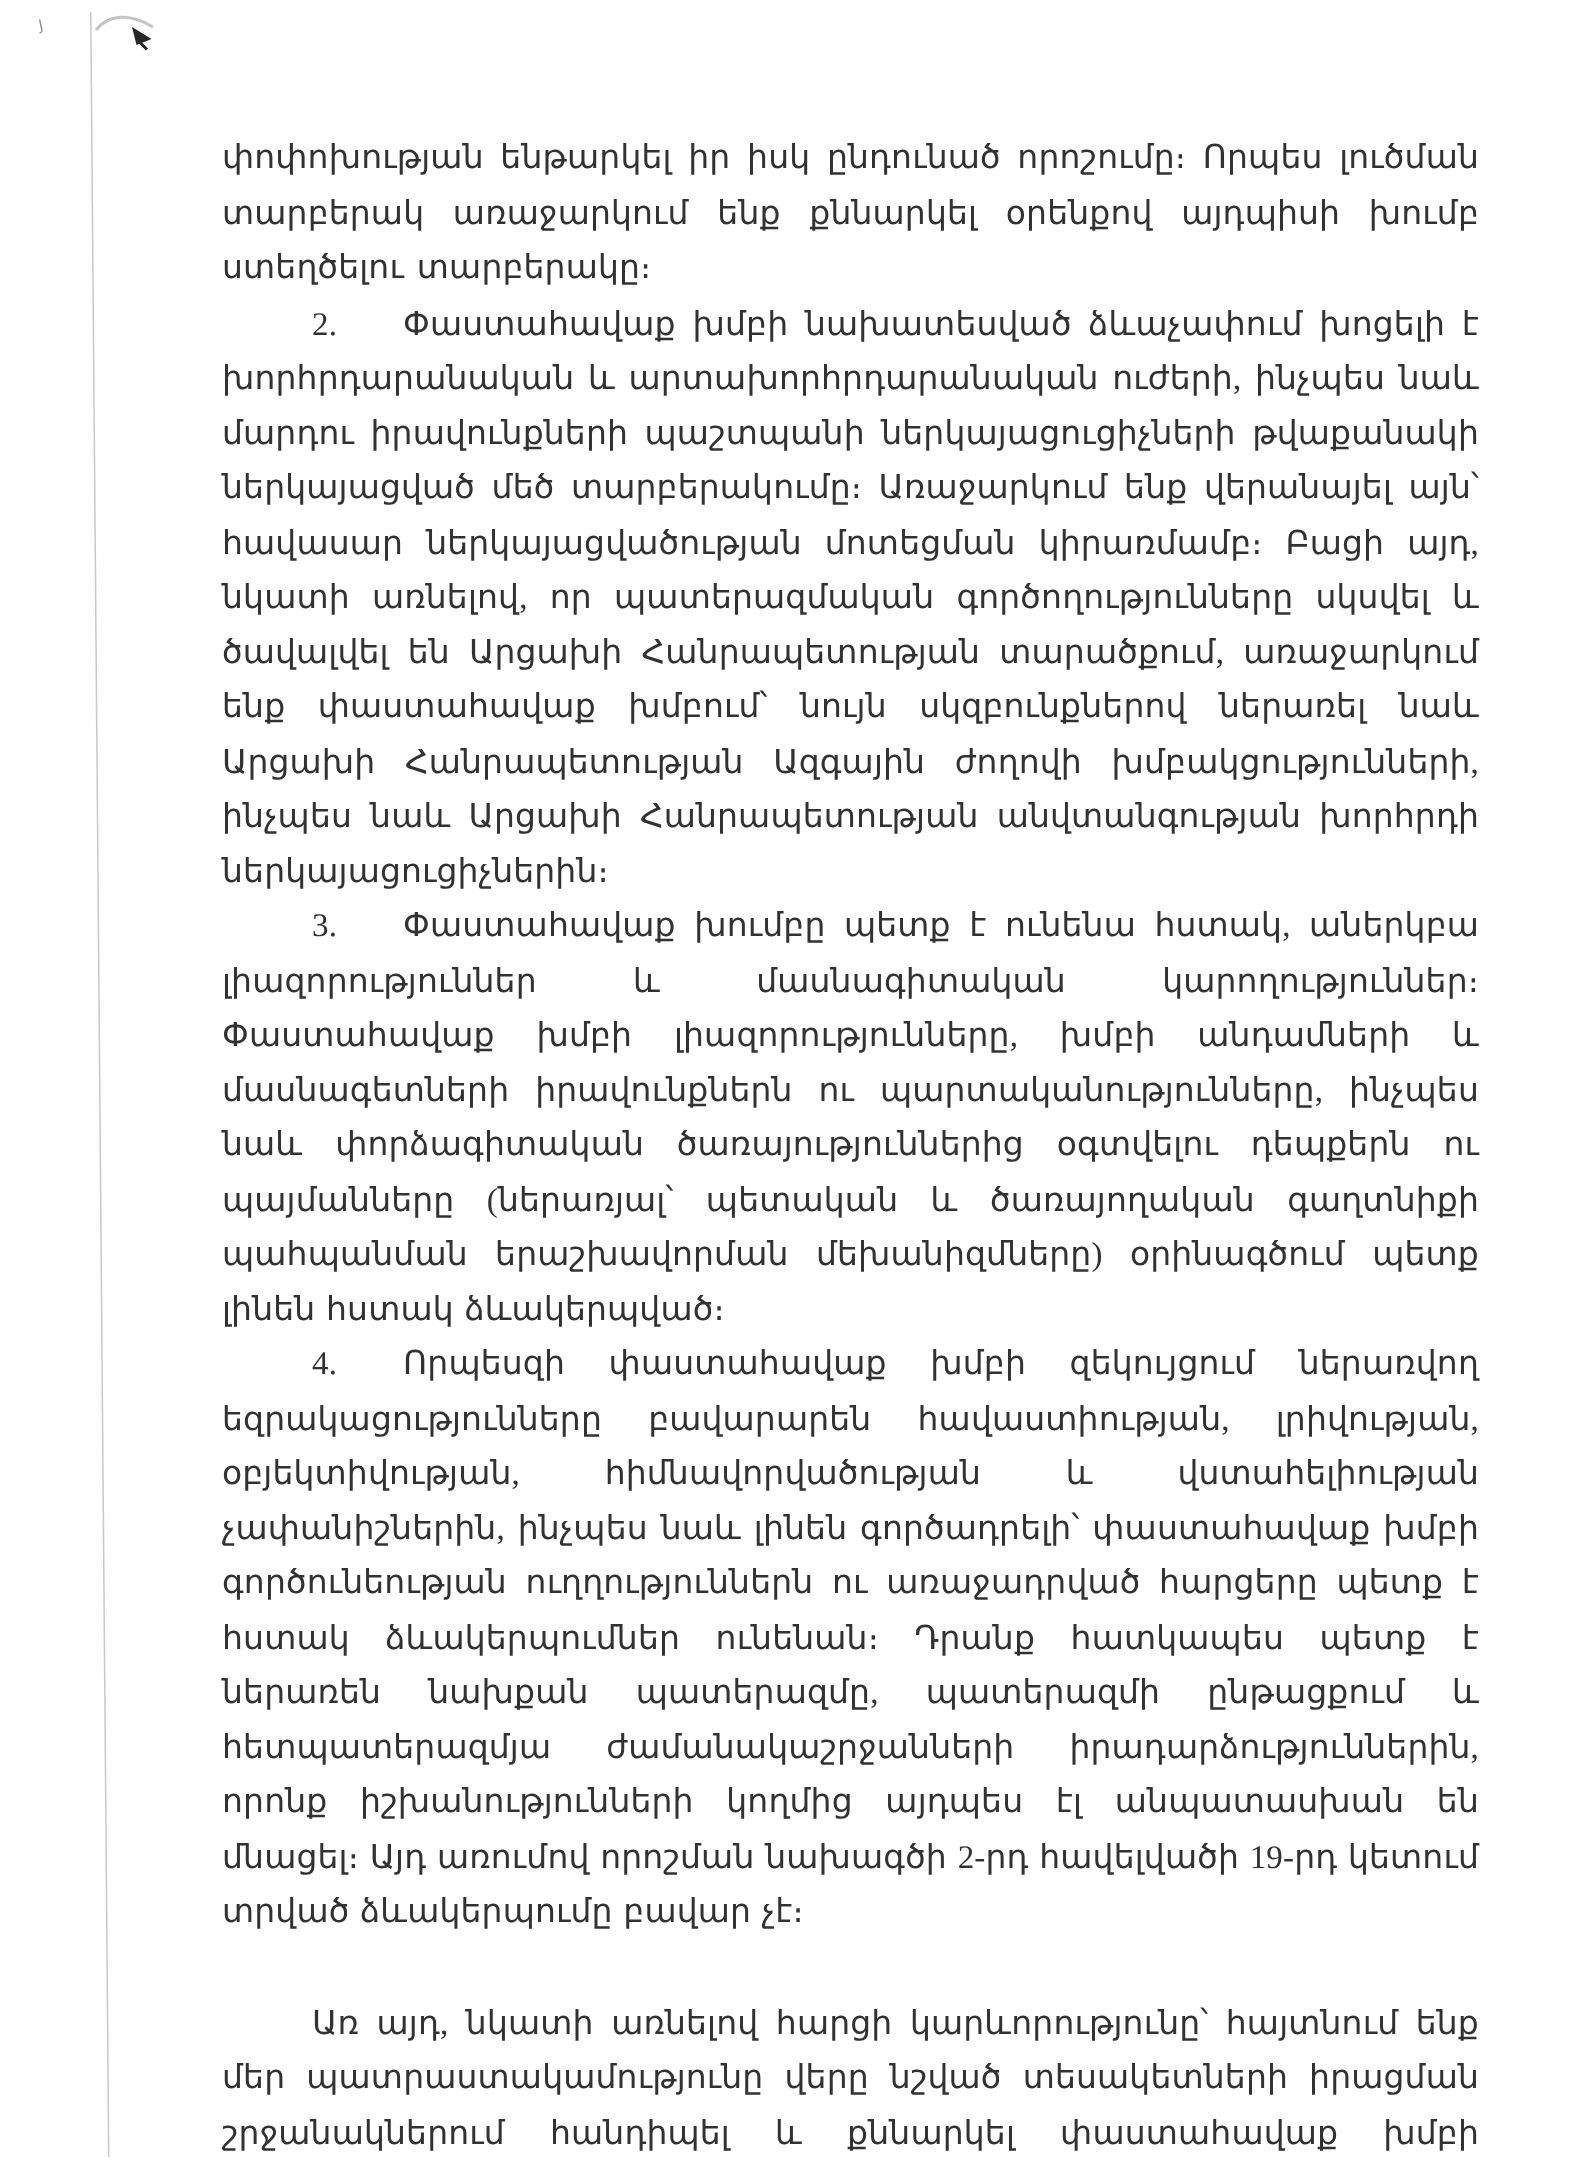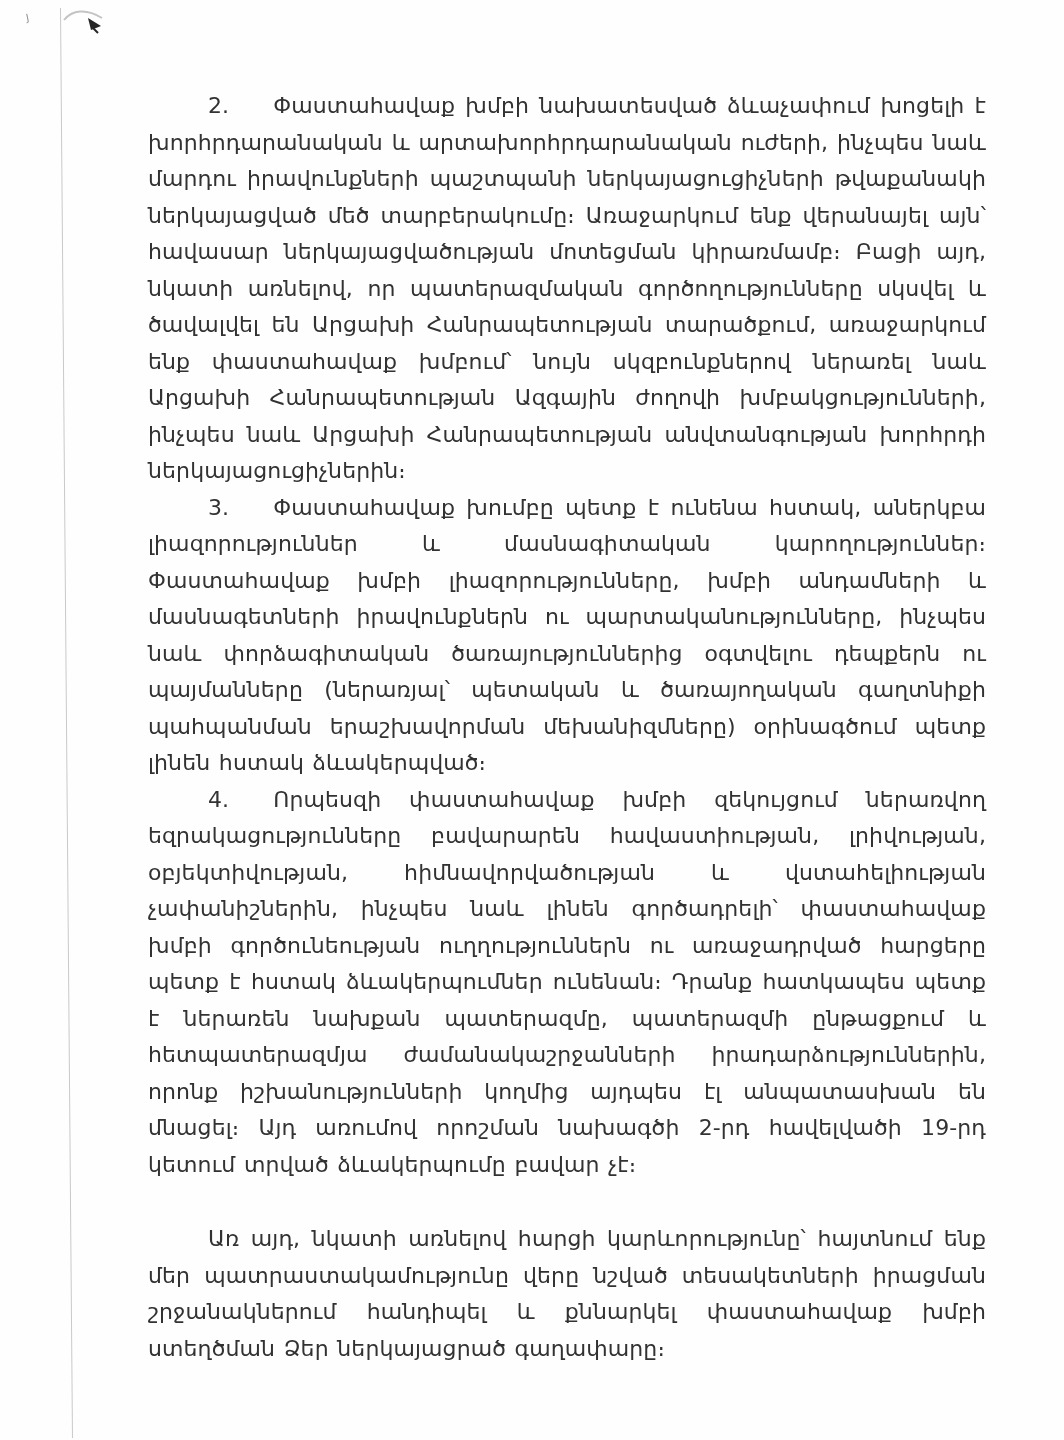--- a/index.html
+++ b/index.html
@@ -39,40 +39,43 @@
     width:838px;
   }
   p.para {
     margin:0;
     text-align:justify;
     font-size:22px;
     line-height:36.5px;
     letter-spacing:0.1px;
     word-spacing:1.5px;
   }
-  p.indent { text-indent:60px; }
+  p.indent { text-indent:60px;font-family:Liberation Serif, serif; }
   .pnum { margin-right:44px; }
   p.closing-para { margin-top:38px; }
 </style>
 </head>
 <body>
 
 <div class="page">
 
   <div class="fold-line"></div>
   <span class="corner-mark">J</span>
 
   <svg class="pen-mark" viewBox="0 0 48 30">
     <path d="M2 14 C 10 4, 24 2, 40 12" stroke="#c4c4c4" stroke-width="2" fill="none"></path>
     <polygon points="26,12 39,20 29,24" fill="#262626"></polygon>
     <path d="M31 22 L36 27" stroke="#262626" stroke-width="2" fill="none"></path>
   </svg>
 
   <div class="content">
 
+    <p class="para">
+      <span>փոփոխության ենթարկել իր իսկ ընդունած որոշումը։ Որպես լուծման տարբերակ առաջարկում ենք քննարկել օրենքով այդպիսի խումբ ստեղծելու տարբերակը։</span>
+    </p>
 
     <p class="para indent">
       <span class="pnum">2.</span><span>Փաստահավաք խմբի նախատեսված ձևաչափում խոցելի է խորհրդարանական և արտախորհրդարանական ուժերի, ինչպես նաև մարդու իրավունքների պաշտպանի ներկայացուցիչների թվաքանակի ներկայացված մեծ տարբերակումը։ Առաջարկում ենք վերանայել այն՝ հավասար ներկայացվածության մոտեցման կիրառմամբ։ Բացի այդ, նկատի առնելով, որ պատերազմական գործողությունները սկսվել և ծավալվել են Արցախի Հանրապետության տարածքում, առաջարկում ենք փաստահավաք խմբում՝ նույն սկզբունքներով ներառել նաև Արցախի Հանրապետության Ազգային ժողովի խմբակցությունների, ինչպես նաև Արցախի Հանրապետության անվտանգության խորհրդի ներկայացուցիչներին։</span>
     </p>
 
     <p class="para indent">
       <span class="pnum">3.</span><span>Փաստահավաք խումբը պետք է ունենա հստակ, աներկբա լիազորություններ և մասնագիտական կարողություններ։ Փաստահավաք խմբի լիազորությունները, խմբի անդամների և մասնագետների իրավունքներն ու պարտականությունները, ինչպես նաև փորձագիտական ծառայություններից օգտվելու դեպքերն ու պայմանները (ներառյալ՝ պետական և ծառայողական գաղտնիքի պահպանման երաշխավորման մեխանիզմները) օրինագծում պետք լինեն հստակ ձևակերպված։</span>
     </p>
 
     <p class="para indent">

